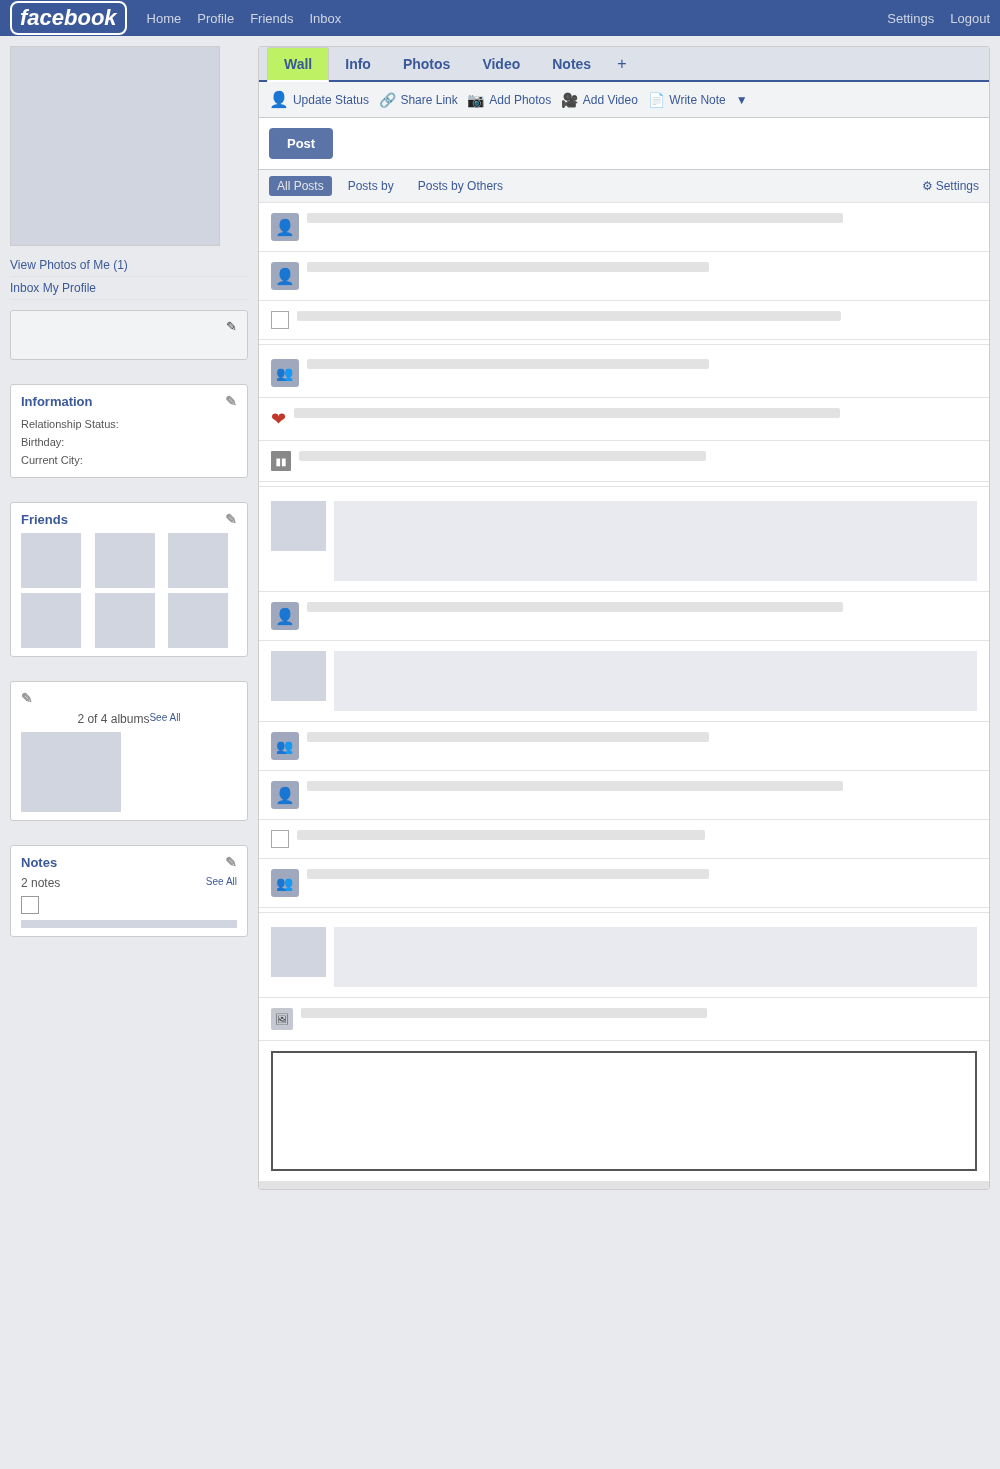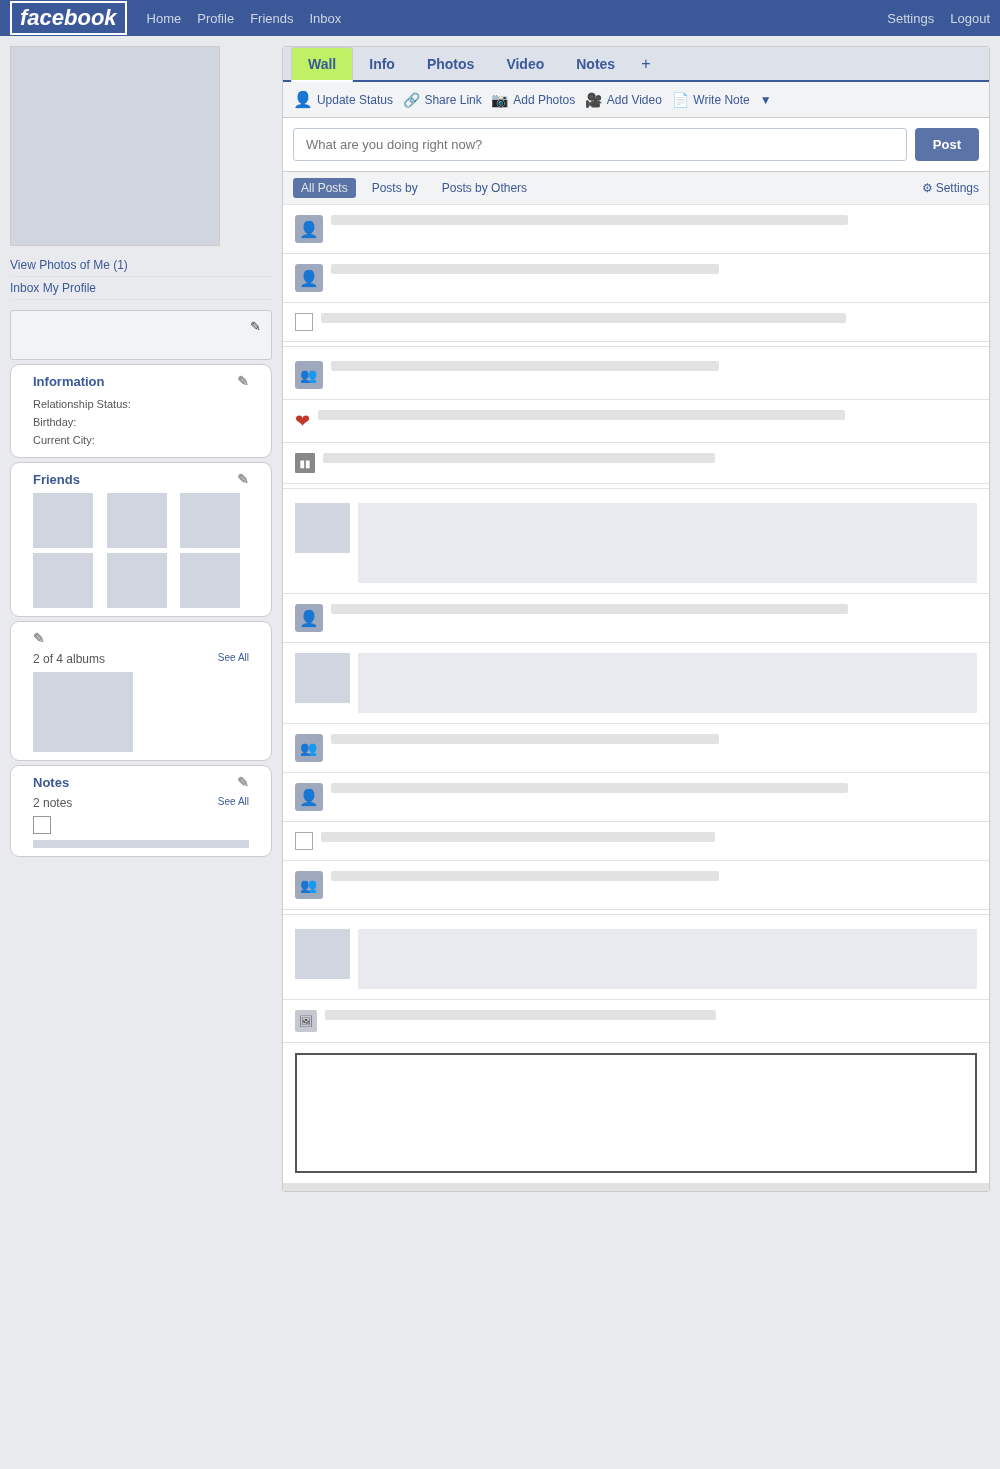--- a/index.html
+++ b/index.html
@@ -15,21 +15,21 @@
       position: relative;
     }
     #top-nav .logo {
       color: white;
       font-size: 22px;
       font-weight: bold;
       font-style: italic;
       background: #3b5998;
       padding: 2px 8px;
       border: 2px solid white;
-      border-radius: 0;
+      border-radius: 8px;
       margin-right: 20px;
     }
     #top-nav .nav-links {
       display: flex;
       gap: 16px;
     }
     #top-nav .nav-links a {
       color: #cfd5e4;
       text-decoration: none;
       font-size: 13px;
@@ -50,21 +50,21 @@
       display: flex;
       max-width: 1000px;
       margin: 0 auto;
       padding: 10px;
       gap: 10px;
       background: #e9eaed;
     }
 
     
     #left-sidebar {
-      width: 262px;
+      width: 238px;
       flex-shrink: 0;
     }
 
     .profile-photo-box {
       width: 210px;
       height: 200px;
       background: #d0d5e0;
       border: 1px solid #ccc;
       margin-bottom: 8px;
     }
@@ -74,23 +74,23 @@
       color: #3b5998;
       text-decoration: none;
       font-size: 12px;
       line-height: 22px;
       border-bottom: 1px solid #e2e2e2;
     }
 
     .sidebar-section {
       background: #fff;
       border: 1px solid #ccc;
-      border-radius: 9px;
-      margin-top: 4px;
-      padding: 8px 22px;
+      border-radius: 3px;
+      margin-top: 24px;
+      padding: 8px 10px;
     }
     .sidebar-section-header {
       display: flex;
       justify-content: space-between;
       align-items: center;
       font-size: 13px;
       font-weight: bold;
       color: #3b5998;
       margin-bottom: 6px;
     }
@@ -125,21 +125,21 @@
       margin-top: 5px;
     }
     .friend-thumb {
       background: #d0d5e0;
       width: 60px;
       height: 55px;
     }
 
     .albums-header {
       display: flex;
-      justify-content: space-between;
+      justify-content: center;
       font-size: 12px;
       color: #555;
       margin-bottom: 6px;
     }
     .album-thumb {
       background: #d0d5e0;
       width: 100px;
       height: 80px;
     }
 
@@ -486,21 +486,20 @@
         <span>Add Video</span>
       </button>
       <button class="action-btn">
         <span style="font-size:14px; color:#3b5998;">📄</span>
         <span>Write Note</span>
       </button>
       <span class="dropdown-arrow">▼</span>
     </div>
 
     <div class="status-box">
-      <input class="status-input" type="text" placeholder="What are you doing right now?" style="">
       <button class="post-btn">Post</button>
     </div>
 
     <div class="filter-bar">
       <button class="filter-btn active">All Posts</button>
       <button class="filter-btn">Posts by</button>
       <button class="filter-btn">Posts by Others</button>
       <div class="filter-settings">
         <span>⚙</span>
         <span>Settings</span>

